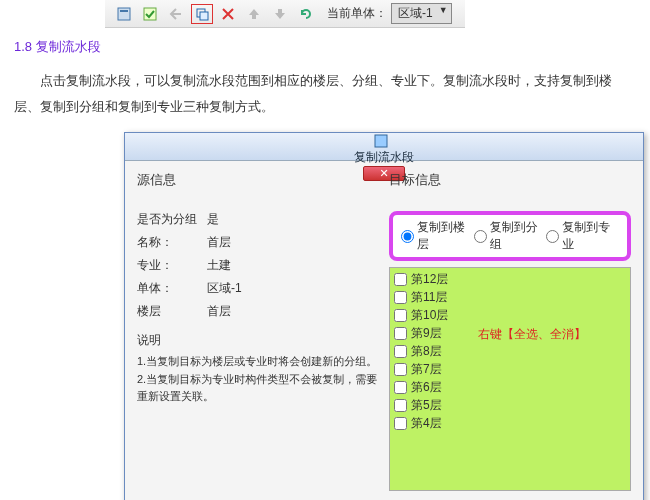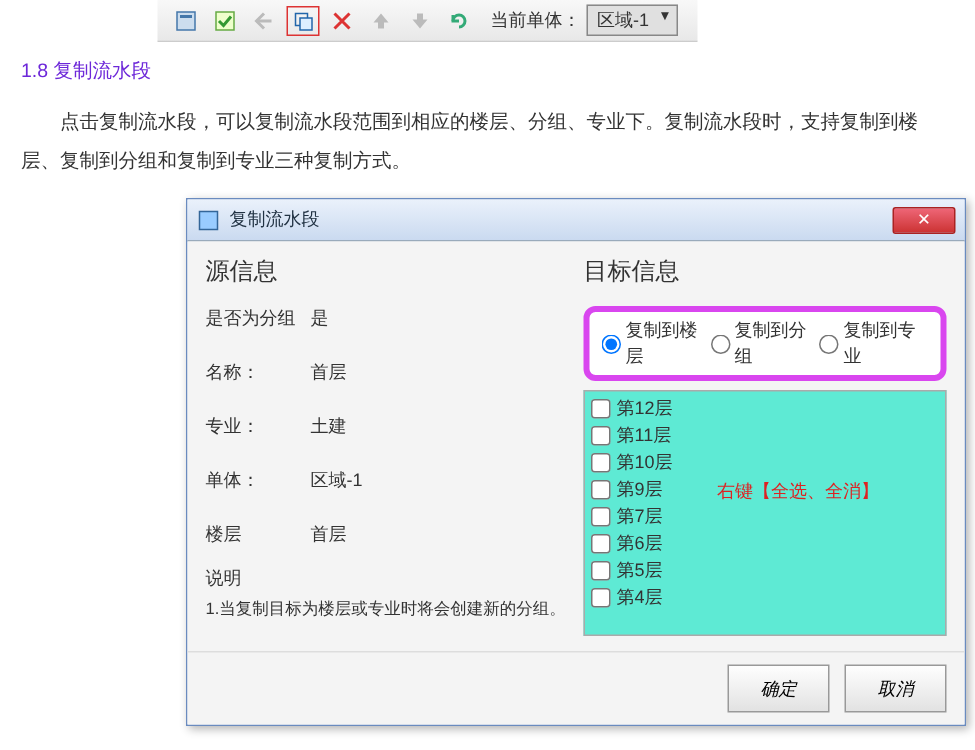--- a/index.html
+++ b/index.html
@@ -7,34 +7,34 @@
 .toolbar { display: flex; align-items: center; gap: 4px; padding: 4px 8px; background: linear-gradient(#f8f8f8,#e8e8e8); border-bottom: 1px solid #ccc; margin-left: 105px; width: 360px; height: 28px; }
 .tb-btn { width: 22px; height: 20px; display: flex; align-items: center; justify-content: center; border: 1px solid transparent; cursor: pointer; }
 .tb-btn.hl { border: 1px solid #d33; }
 .tb-label { margin-left: 6px; color:#333; }
 .tb-select { border:1px solid #888; background:#e0e0e0; padding:1px 18px 1px 6px; position:relative; }
 .tb-select::after { content:"▼"; position:absolute; right:3px; top:1px; font-size:9px; }
 .doc { padding: 6px 14px 14px 14px; }
 .sec-title { color:#6d28d9; font-size:13px; margin: 4px 0 12px 0; }
 .para { font-size:13px; line-height: 2; text-indent: 2em; margin-bottom: 8px; }
 .dialog-wrap { margin: 12px 0 0 110px; width: 520px; border:1px solid #6a8bbf; background:#fff; box-shadow: 2px 2px 6px rgba(0,0,0,0.3); }
-.titlebar { height:28px; background: linear-gradient(#eaf1fb,#cadaf0); display:flex; align-items:center; padding:0 6px; border-bottom:1px solid #9ab; }
+.titlebar { height:28px; background: linear-gradient(#eaf1fb,#cadaf0); display:flex; align-items:center; padding:0 6px; border-bottom:1px solid #9ab;flex-direction:column; }
 .titlebar .icon { width:16px; height:16px; margin-right:6px; }
 .titlebar .title { flex:1; color:#234; font-size:12px; }
 .titlebar .close { width:42px; height:18px; background: linear-gradient(#e67,#c33); border:1px solid #a22; border-radius:2px; color:#fff; display:flex; align-items:center; justify-content:center; font-size:11px; cursor:pointer; }
 .dlg-body { display:flex; padding:10px 12px; gap:10px; background:#f4f4f4; }
 .panel { flex:1; }
-.panel-title { font-size:16px; margin-bottom:12px; color:#333; }
-.src-grid { display:grid; grid-template-columns: 70px 1fr; row-gap:19px; font-size:12px; margin-bottom:12px; }
+.panel-title { font-size:13px; margin-bottom:22px; color:#333; }
+.src-grid { display:grid; grid-template-columns: 70px 1fr; row-gap:6px; font-size:12px; margin-bottom:12px; }
 .notes-title { margin-top:4px; font-size:12px; }
 .notes { font-size:11px; line-height:1.6; margin-top:4px; }
 .target-head { border:4px solid #d946ef; border-radius:8px; padding:4px 8px; display:flex; gap:0; align-items:center; margin-bottom:6px; background:#fff; }
 .rad { display:flex; align-items:center; gap:3px; font-size:12px; cursor:pointer; }
 .rad input { margin:0; }
-.listbox { border:1px solid #aaa; background:#5eead4; height:164px; overflow:hidden; position:relative; }
+.listbox { border:1px solid #aaa; background:#bef264; height:224px; overflow:hidden; position:relative; }
 .listinner { padding:2px 4px; }
 .li-item { display:flex; align-items:center; gap:4px; font-size:12px; height:18px; }
 .li-item input { margin:0; }
 .hint { position:absolute; right:44px; top:58px; color:#d22; font-size:12px; }
 .dlg-foot { display:flex; justify-content:flex-end; gap:10px; padding:8px 12px; background:#f4f4f4; border-top:1px solid #ddd; }
 .btn { min-width:68px; height:32px; border:1px solid #999; background:linear-gradient(#fefefe,#e2e2e2); cursor:pointer; font-size:12px;font-style:italic; }
 svg { display:block; }
 </style>
 </head>
 <body>
@@ -117,20 +117,21 @@
           <span>专业：</span>
           <span>土建</span>
           <span>单体：</span>
           <span>区域-1</span>
           <span>楼层</span>
           <span>首层</span>
         </div>
         <div class="notes-title">说明</div>
         <div class="notes">
           <div>1.当复制目标为楼层或专业时将会创建新的分组。</div>
+          <div>2.当复制目标为专业时构件类型不会被复制，需要重新设置关联。</div>
         </div>
       </div>
 
       <div class="panel">
         <div class="panel-title">目标信息</div>
         <div class="target-head">
           <label class="rad">
               <input type="radio" name="m" checked="" style="">
               <span>复制到楼层</span>
             </label>
@@ -156,20 +157,24 @@
               <div class="li-item">
                 <input type="checkbox" style="">
                 <span>第10层</span>
               </div>
               <div class="li-item">
                 <input type="checkbox" style="">
                 <span>第9层</span>
               </div>
               <div class="li-item">
                 <input type="checkbox" style="">
+                <span>第8层</span>
+              </div>
+              <div class="li-item">
+                <input type="checkbox" style="">
                 <span>第7层</span>
               </div>
               <div class="li-item">
                 <input type="checkbox" style="">
                 <span>第6层</span>
               </div>
               <div class="li-item">
                 <input type="checkbox" style="">
                 <span>第5层</span>
               </div>

